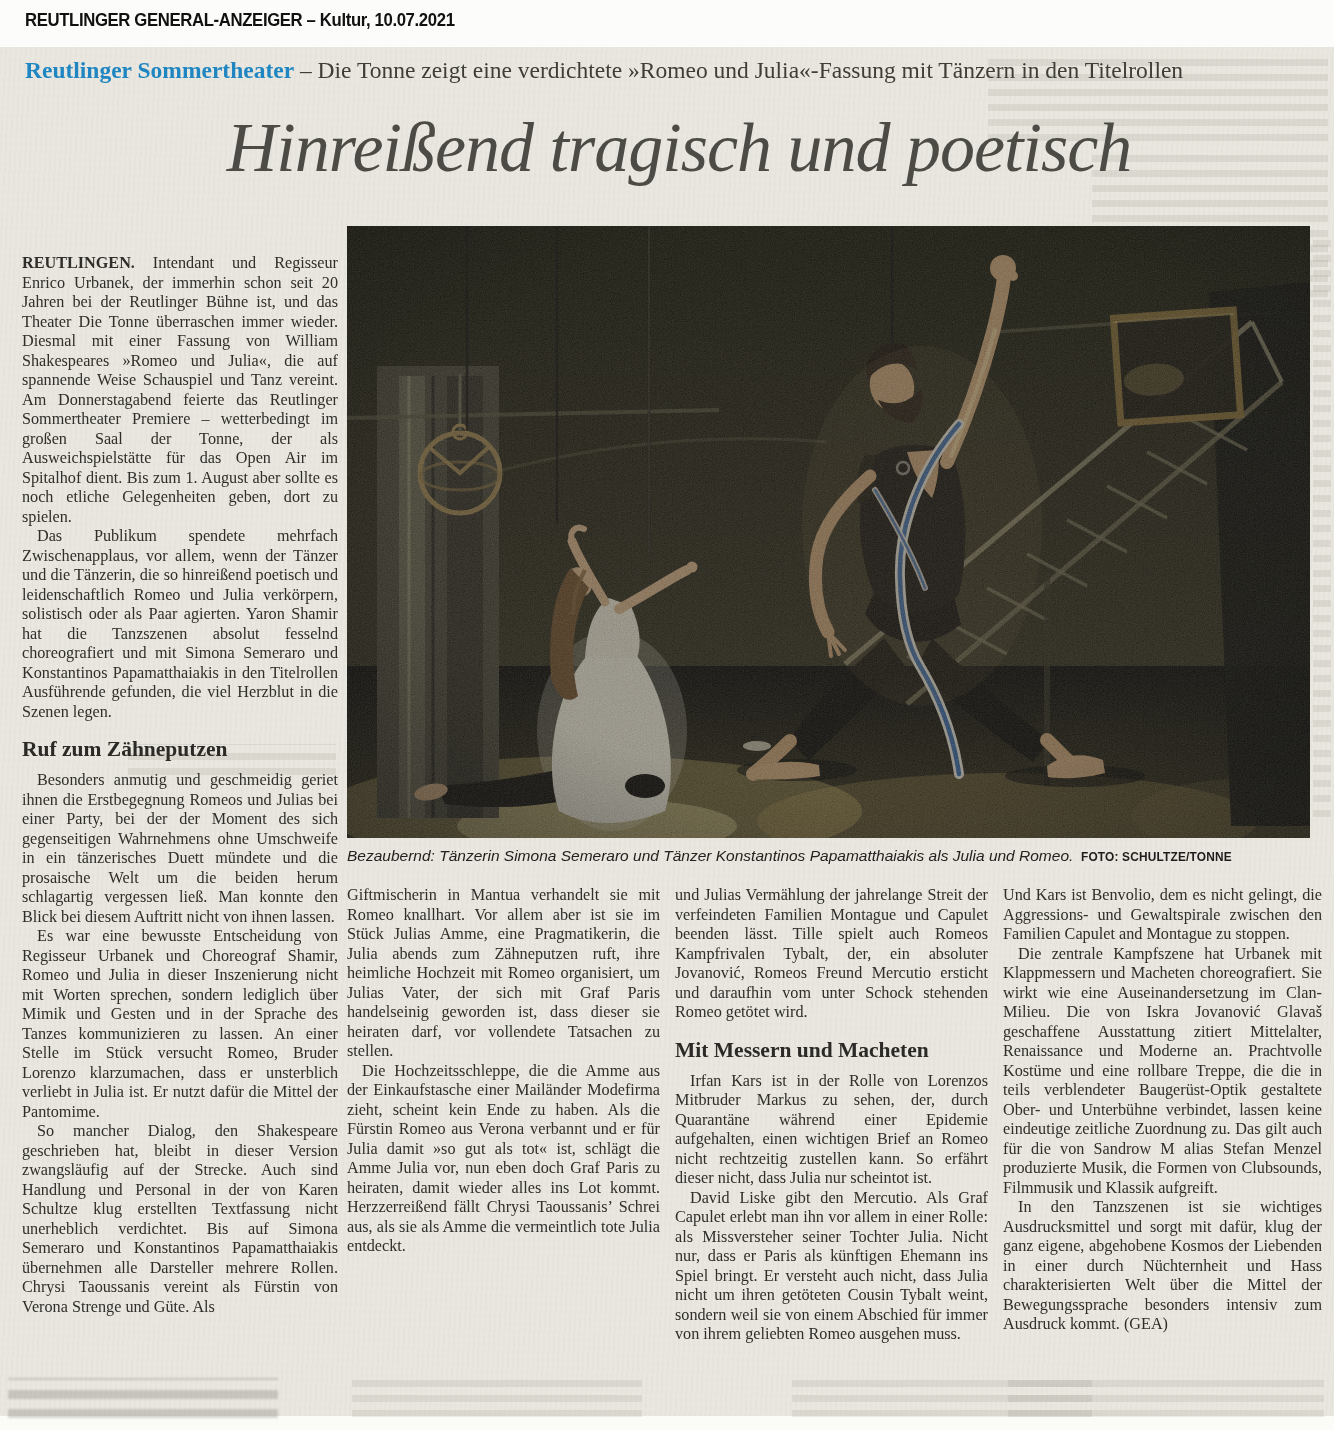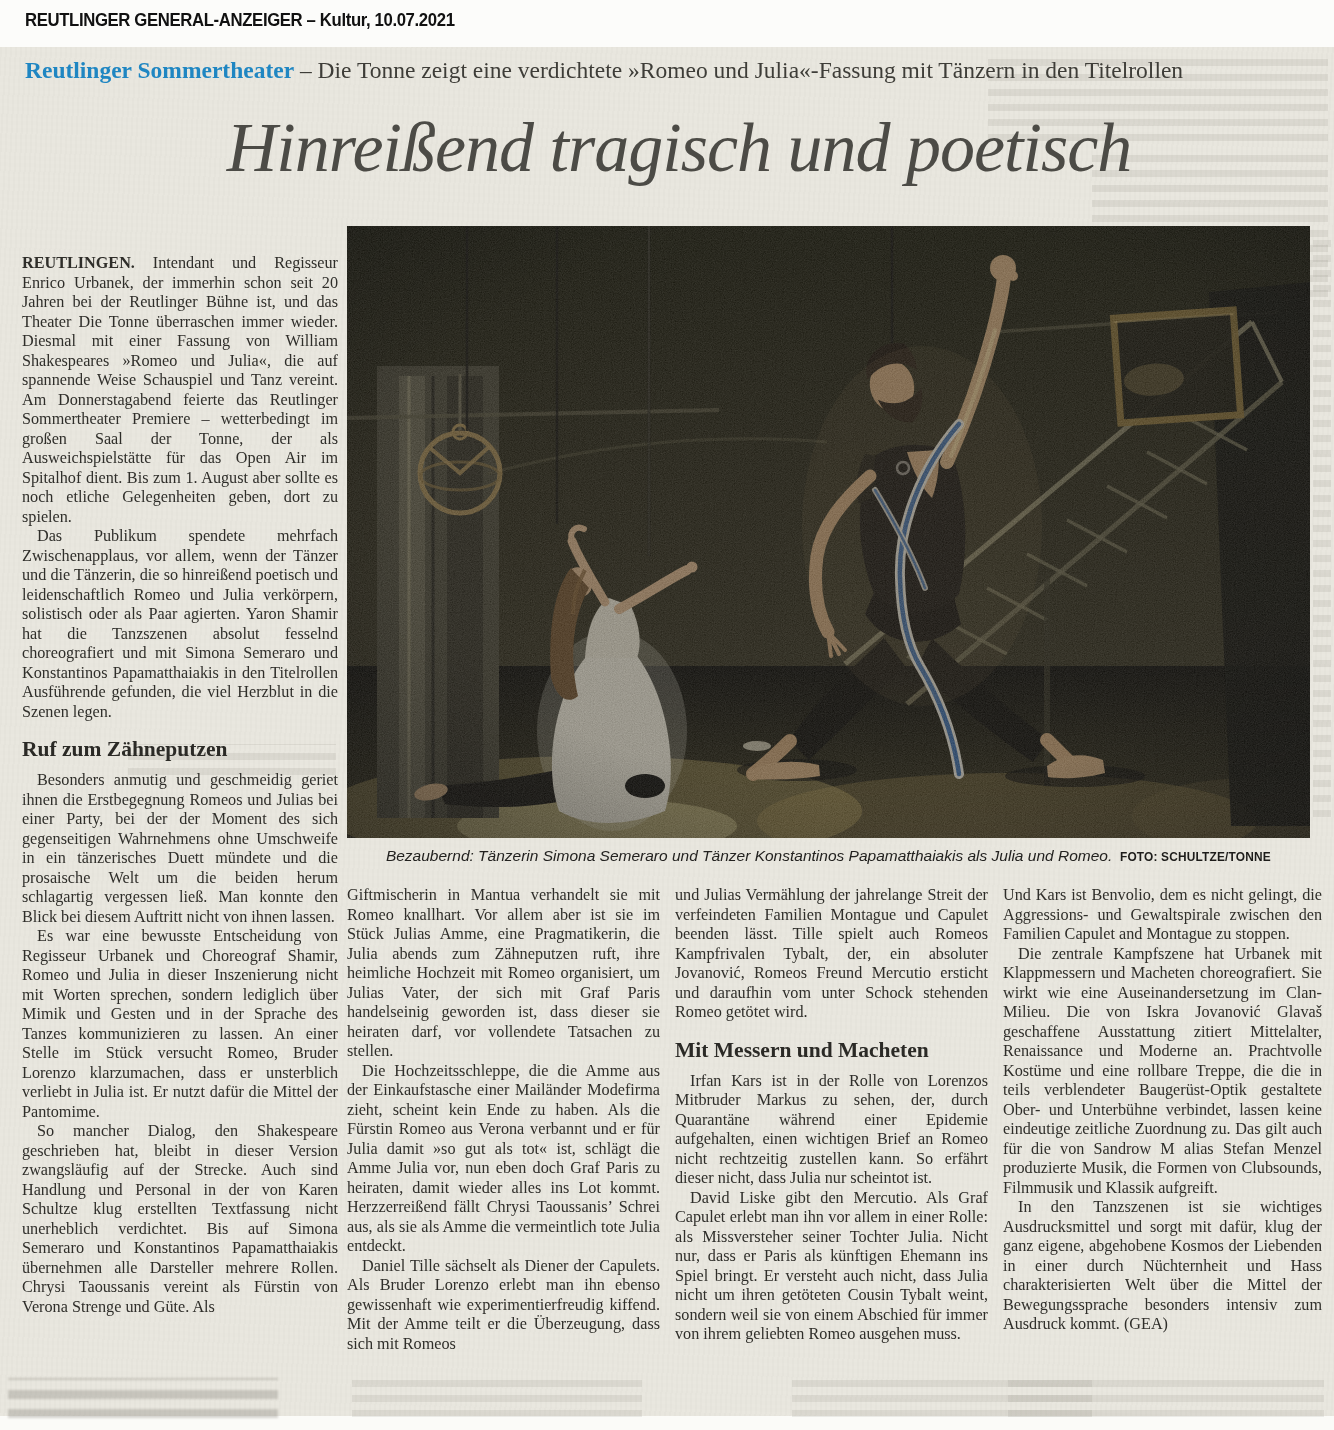--- a/index.html
+++ b/index.html
@@ -25,21 +25,21 @@
   .kicker .rest{color:#3e3d38;}
   .headline{position:absolute;left:0;top:96px;width:1334px;text-align:center;
     font-size:70px;font-weight:normal;color:#4c4b46;letter-spacing:-1px;}
   .byline{position:absolute;left:22px;top:219px;width:316px;text-align:right;
     font-family:"Liberation Sans","DejaVu Sans",sans-serif;font-size:15.5px;color:#2c2b28;
     letter-spacing:.3px;border-bottom:2px solid #4a4944;padding-bottom:6px;}
   
   .photo{position:absolute;left:347px;top:226px;width:963px;height:612px;background:#23200f;overflow:hidden;}
   .photo svg{display:block;}
   .caption-row{position:absolute;left:347px;top:847px;width:963px;display:flex;
-    justify-content:center;align-items:baseline;}
+    justify-content:flex-start;align-items:baseline;}
   .caption{font-family:"Liberation Sans","DejaVu Sans",sans-serif;font-style:italic;
     font-size:15.5px;color:#232220;}
   .credit{font-family:"Liberation Sans","DejaVu Sans",sans-serif;font-weight:bold;
     font-size:12.5px;color:#1d1c1a;letter-spacing:.2px;transform:scaleX(.95);transform-origin:right center;}
   
   .col{position:absolute;font-size:16.2px;line-height:19.5px;text-align:justify;
     -webkit-hyphens:auto;hyphens:auto;overflow:hidden;}
   .col p{margin:0;text-indent:15px;}
   .col p.noindent{text-indent:0;}
   .col .lead-label{font-weight:bold;}
@@ -238,21 +238,20 @@
     <p>Das Publikum spendete mehrfach Zwischenapplaus, vor allem, wenn der Tänzer und die Tänzerin, die so hinreißend poetisch und leidenschaftlich Romeo und Julia verkörpern, solistisch oder als Paar agierten. Yaron Shamir hat die Tanzszenen absolut fesselnd choreografiert und mit Simona Semeraro und Konstantinos Papamatthaiakis in den Titelrollen Ausführende gefunden, die viel Herzblut in die Szenen legen.</p>
     <h2 class="subhead">Ruf zum Zähneputzen</h2>
     <p>Besonders anmutig und geschmeidig geriet ihnen die Erstbegegnung Romeos und Julias bei einer Party, bei der der Moment des sich gegenseitigen Wahrnehmens ohne Umschweife in ein tänzerisches Duett mündete und die prosaische Welt um die beiden herum schlagartig vergessen ließ. Man konnte den Blick bei diesem Auftritt nicht von ihnen lassen.</p>
     <p>Es war eine bewusste Entscheidung von Regisseur Urbanek und Choreograf Shamir, Romeo und Julia in dieser Inszenierung nicht mit Worten sprechen, sondern lediglich über Mimik und Gesten und in der Sprache des Tanzes kommunizieren zu lassen. An einer Stelle im Stück versucht Romeo, Bruder Lorenzo klarzumachen, dass er unsterblich verliebt in Julia ist. Er nutzt dafür die Mittel der Pantomime.</p>
     <p>So mancher Dialog, den Shakespeare geschrieben hat, bleibt in dieser Version zwangsläufig auf der Strecke. Auch sind Handlung und Personal in der von Karen Schultze klug erstellten Textfassung nicht unerheblich verdichtet. Bis auf Simona Semeraro und Konstantinos Papamatthaiakis übernehmen alle Darsteller mehrere Rollen. Chrysi Taoussanis vereint als Fürstin von Verona Strenge und Güte. Als</p>
   </div>
 
   <div class="col" id="col2">
     <p class="noindent">Giftmischerin in Mantua verhandelt sie mit Romeo knallhart. Vor allem aber ist sie im Stück Julias Amme, eine Pragmatikerin, die Julia abends zum Zähneputzen ruft, ihre heimliche Hochzeit mit Romeo organisiert, um Julias Vater, der sich mit Graf Paris handelseinig geworden ist, dass dieser sie heiraten darf, vor vollendete Tatsachen zu stellen.</p>
     <p>Die Hochzeitsschleppe, die die Amme aus der Einkaufstasche einer Mailänder Modefirma zieht, scheint kein Ende zu haben. Als die Fürstin Romeo aus Verona verbannt und er für Julia damit »so gut als tot« ist, schlägt die Amme Julia vor, nun eben doch Graf Paris zu heiraten, damit wieder alles ins Lot kommt. Herzzerreißend fällt Chrysi Taoussanis’ Schrei aus, als sie als Amme die vermeintlich tote Julia entdeckt.</p>
-    <p>Daniel Tille sächselt als Diener der Capulets. Als Bruder Lorenzo erlebt man ihn ebenso gewissenhaft wie experimentierfreudig kiffend. Mit der Amme teilt er die Überzeugung, dass sich mit Romeos</p>
   </div>
 
   <div class="col" id="col3">
     <p class="noindent">und Julias Vermählung der jahrelange Streit der verfeindeten Familien Montague und Capulet beenden lässt. Tille spielt auch Romeos Kampfrivalen Tybalt, der, ein absoluter Jovanović, Romeos Freund Mercutio ersticht und daraufhin vom unter Schock stehenden Romeo getötet wird.</p>
     <h2 class="subhead">Mit Messern und Macheten</h2>
     <p>Irfan Kars ist in der Rolle von Lorenzos Mitbruder Markus zu sehen, der, durch Quarantäne während einer Epidemie aufgehalten, einen wichtigen Brief an Romeo nicht rechtzeitig zustellen kann. So erfährt dieser nicht, dass Julia nur scheintot ist.</p>
     <p>David Liske gibt den Mercutio. Als Graf Capulet erlebt man ihn vor allem in einer Rolle: als Missversteher seiner Tochter Julia. Nicht nur, dass er Paris als künftigen Ehemann ins Spiel bringt. Er versteht auch nicht, dass Julia nicht um ihren getöteten Cousin Tybalt weint, sondern weil sie von einem Abschied für immer von ihrem geliebten Romeo ausgehen muss.</p>
   </div>
 
   <div class="col" id="col4">

